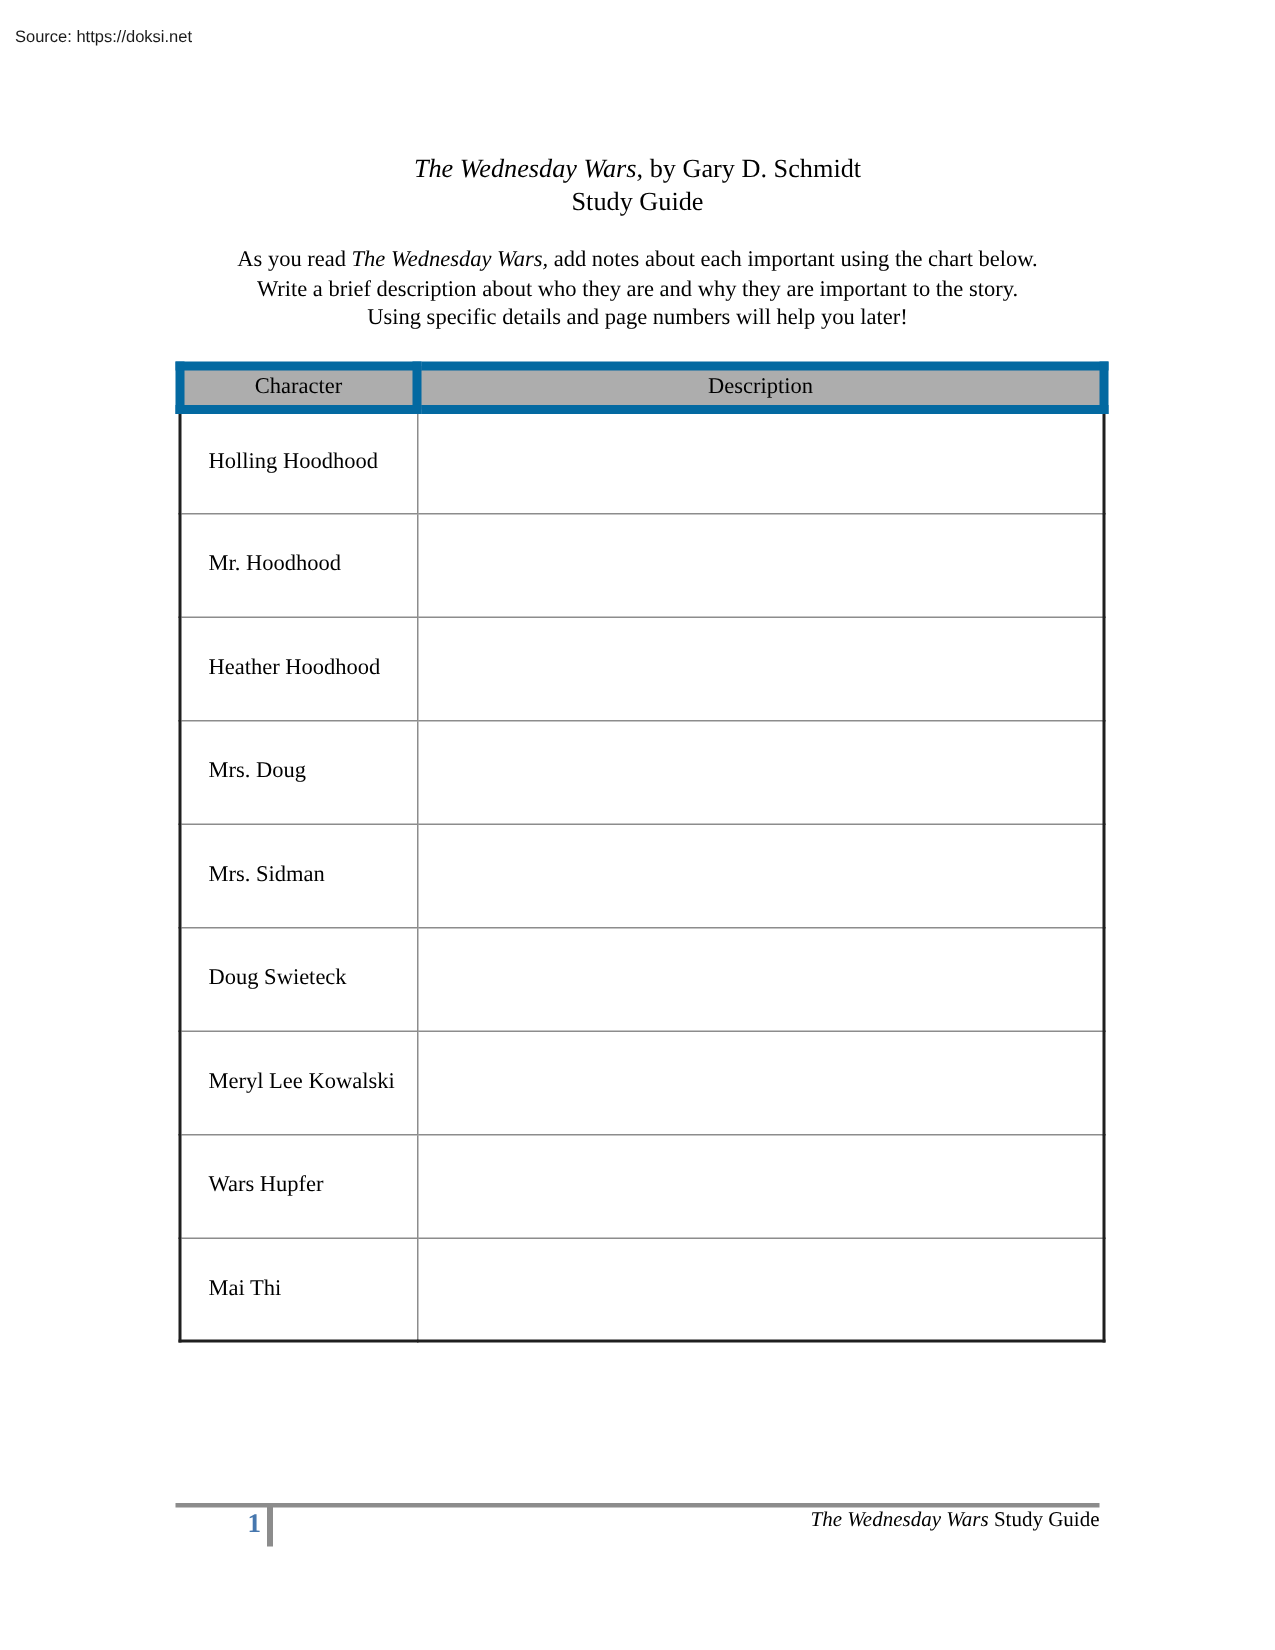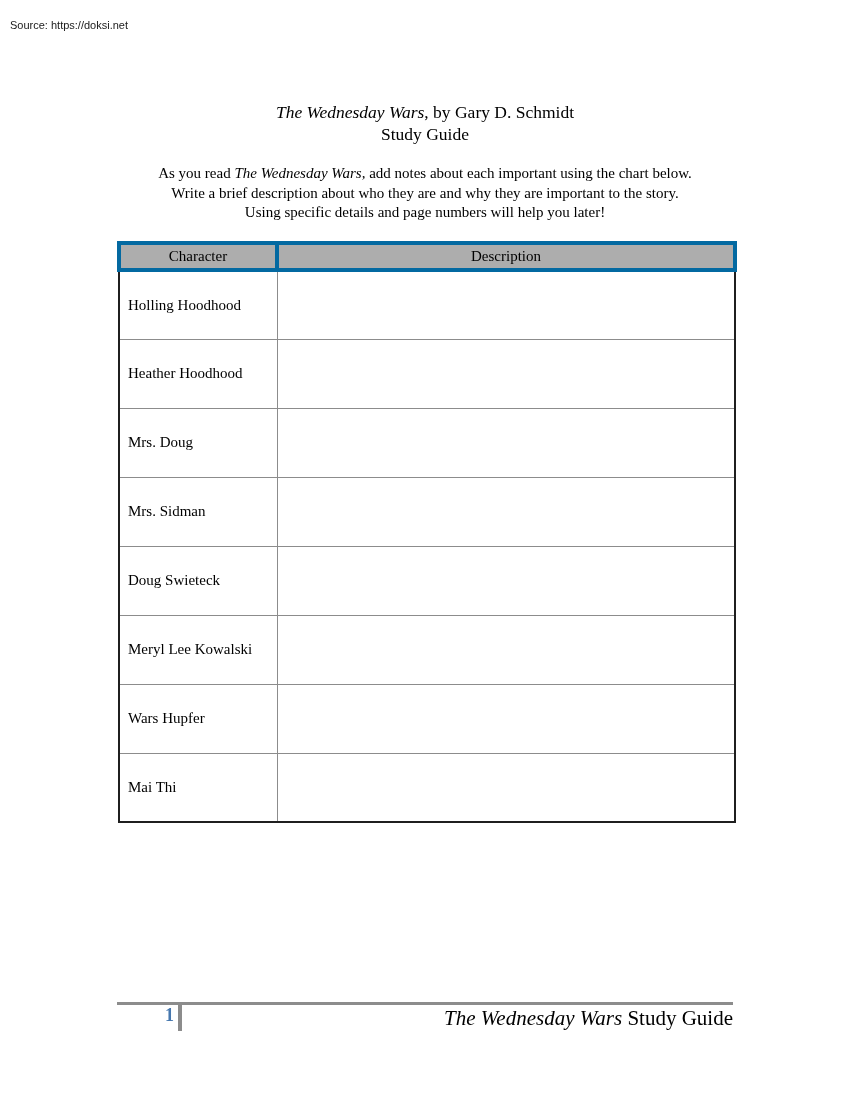--- a/index.html
+++ b/index.html
@@ -46,34 +46,34 @@
     left: 117px;
     top: 241px;
     width: 616px;
     border-collapse: collapse;
     table-layout: fixed;
     font-size: 15px;
     border: 2px solid #1f1f1f;
   }
   table.char-table th {
     background: var(--header_bg, #adadad);
-    border: 4px solid #0369a1;
+    border: 6px solid #0369a1;
     height: 18px;
     font-weight: normal;
     text-align: center;
     font-size: 15px;
     padding: 3px 0;
   }
   table.char-table col.col-char { width: 158px; }
   table.char-table col.col-desc { width: 458px; }
   table.char-table td {
     border: 1px solid #8c8c8c;
     height: 69px;
     vertical-align: middle;
-    padding-left: 8px;
+    padding-left: 18px;
   }
   .footer-rule {
     position: absolute;
     left: 117px;
     top: 1002px;
     width: 616px;
     height: 3px;
     background: var(--footer_rule, #8c8c8c);
   }
   .page-number {
@@ -91,21 +91,21 @@
     left: 178px;
     top: 1002px;
     width: 4px;
     height: 29px;
     background: var(--footer_rule, #8c8c8c);
   }
   .footer-title {
     position: absolute;
     right: 117px;
     top: 1006px;
-    font-size: 21px;
+    font-size: 14px;
     text-align: right;
   }
 </style>
 </head>
 <body>
 
 <div class="page">
 
   <div class="source-line">Source: https://doksi.net</div>
 
@@ -127,20 +127,24 @@
     </colgroup>
     <thead>
       <tr>
         <th>Character</th>
         <th>Description</th>
       </tr>
     </thead>
     <tbody>
         <tr>
           <td>Holling Hoodhood</td>
+          <td></td>
+        </tr>
+        <tr>
+          <td>Mr. Hoodhood</td>
           <td></td>
         </tr>
         <tr>
           <td>Heather Hoodhood</td>
           <td></td>
         </tr>
         <tr>
           <td>Mrs. Doug</td>
           <td></td>
         </tr>

